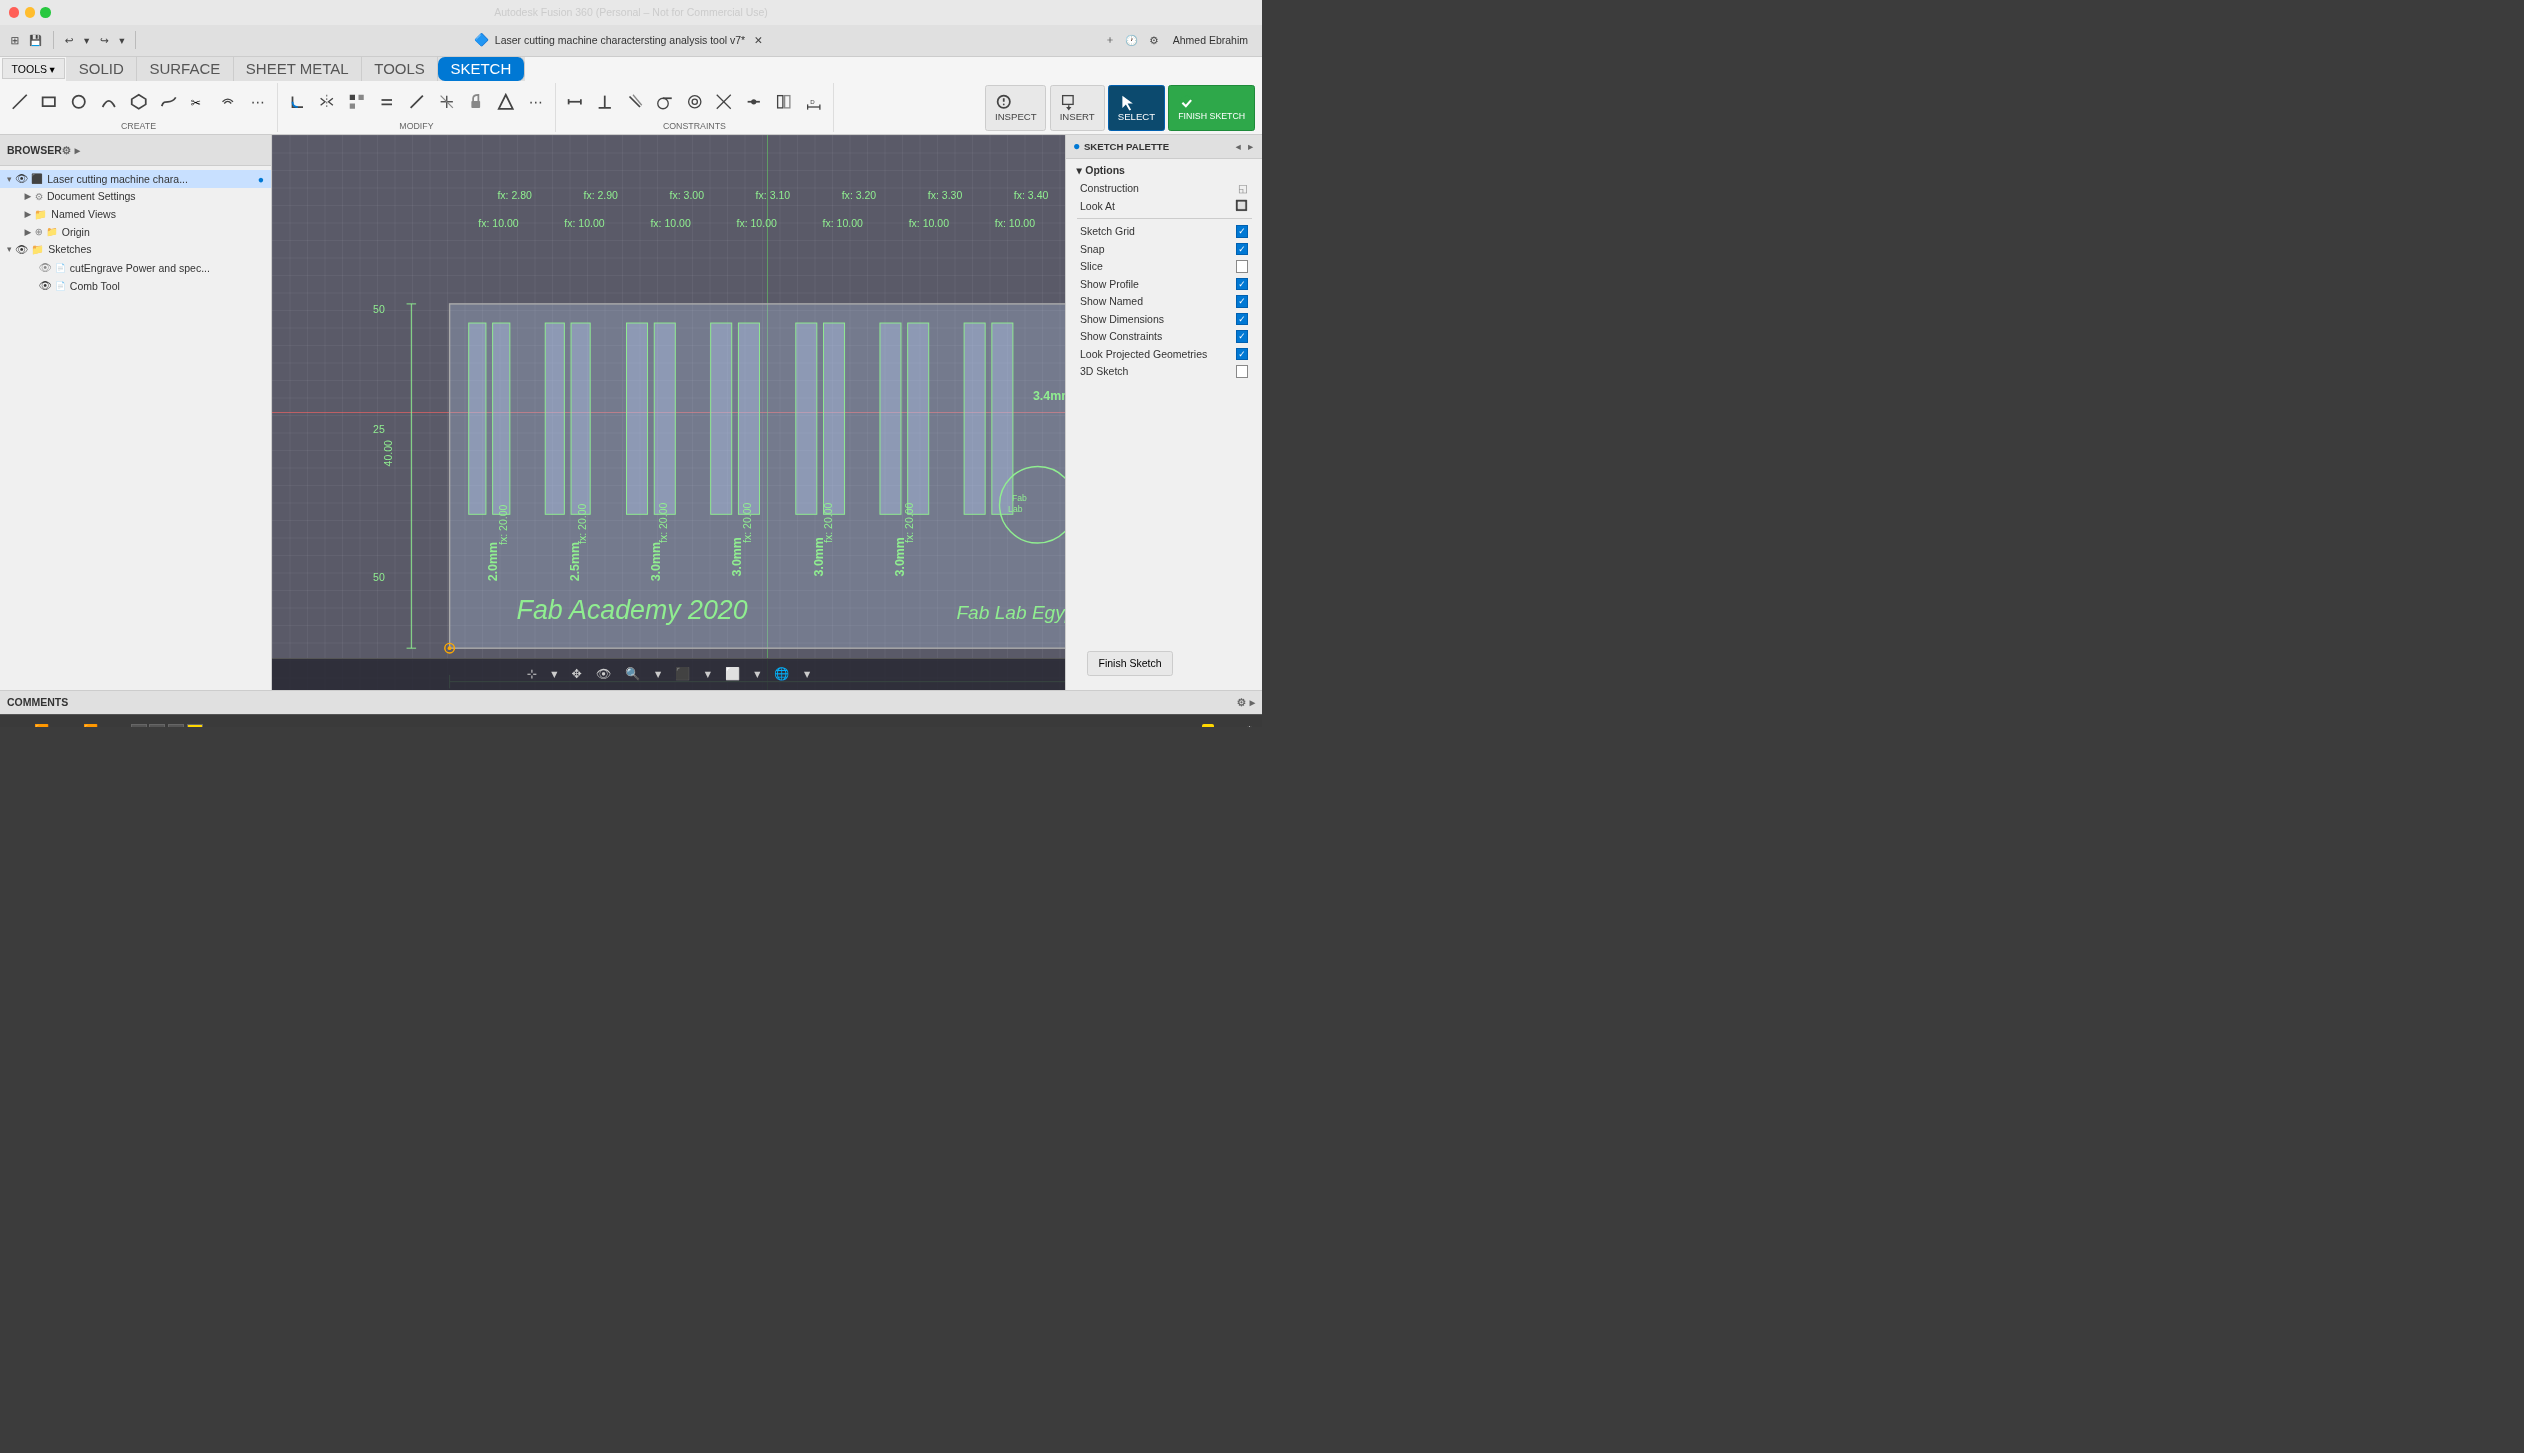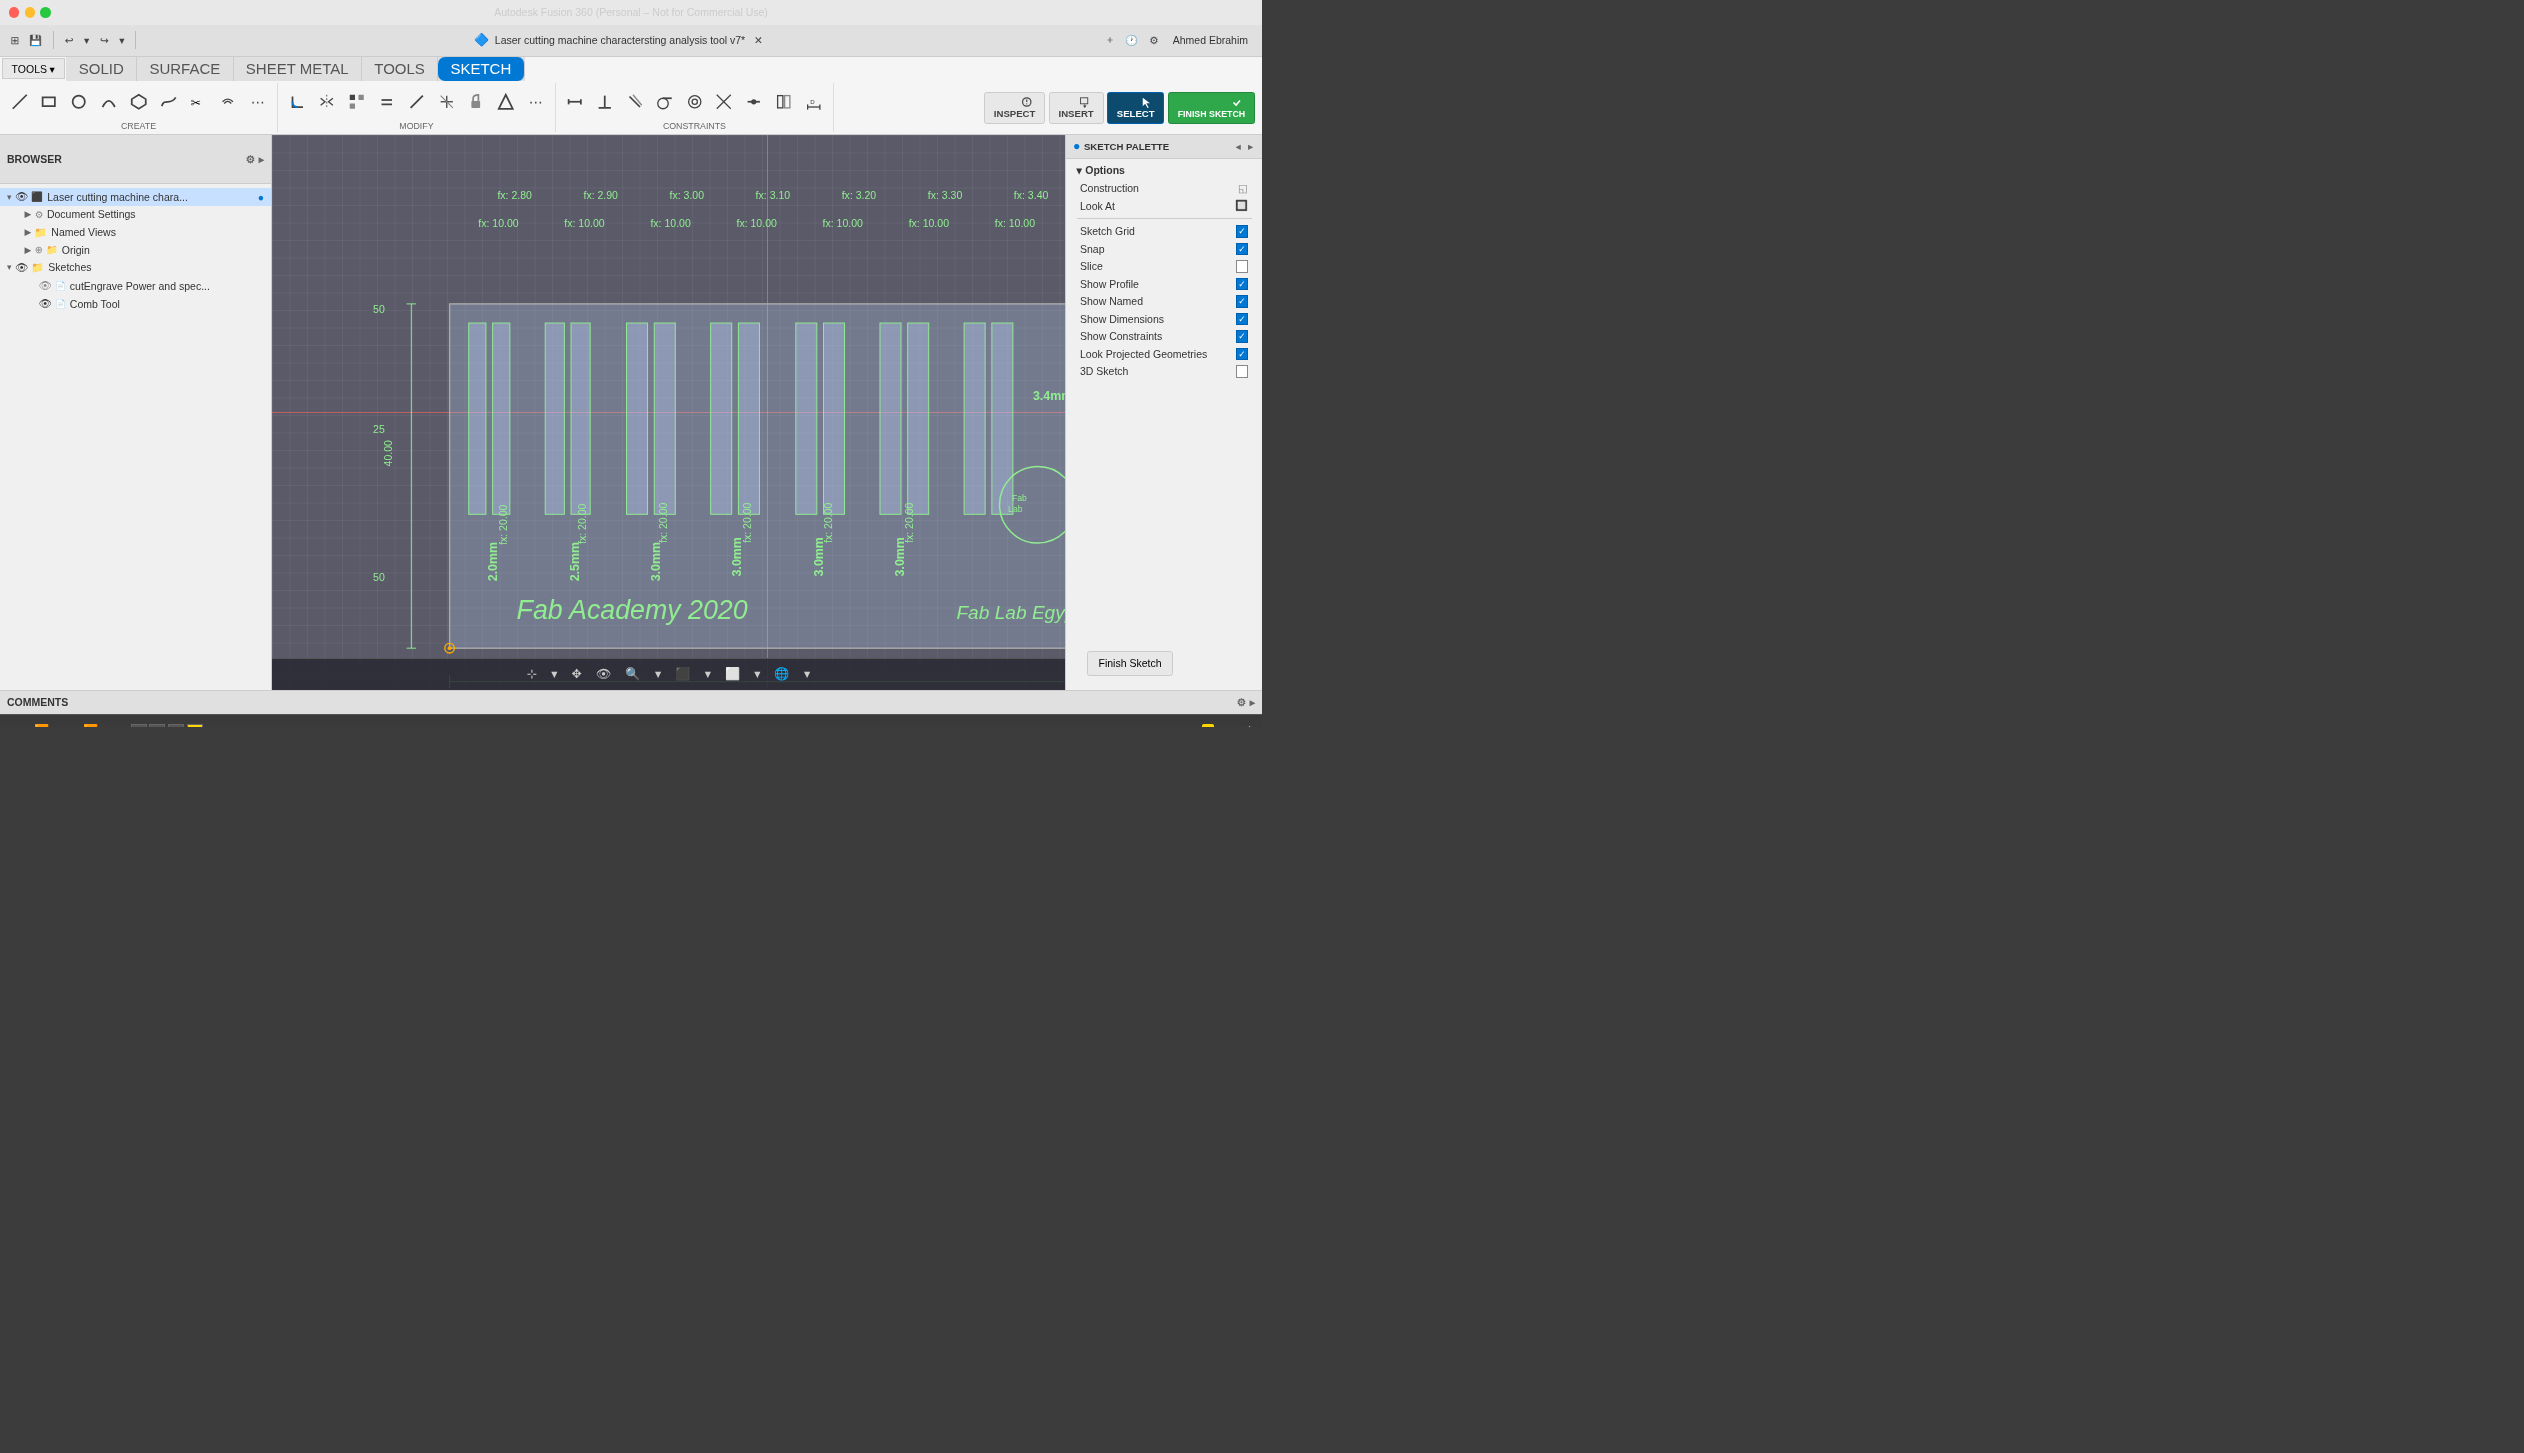--- a/index.html
+++ b/index.html
@@ -27,32 +27,32 @@
 
     #ribbon-content { display: flex; align-items: stretch; padding: 1.8px 0; min-height: 53px; }
     .ribbon-group { display: flex; flex-direction: column; align-items: center; border-right: 0.9px solid #ddd; padding: 1.8px 5.3px; }
     .ribbon-group-items { display: flex; gap: 1.8px; flex: 1; align-items: center; }
     .ribbon-group-label { font-size: 8.8px; color: #666; margin-top: 1.8px; text-align: center; }
     .ricon { width: 28px; height: 28px; display: flex; align-items: center; justify-content: center; cursor: pointer; border-radius: 2.6px; font-size: 14px; color: #444; }
     .ricon svg { width: 17.5px; height: 17.5px; }
 
     
     .ribbon-right { display: flex; align-items: center; margin-left: auto; gap: 3.5px; padding-right: 7px; }
-    .ribbon-big-btn { display: flex; flex-direction: column; align-items: flex-end; justify-content: center; padding: 3.5px 8.8px; font-size: 9.6px; cursor: pointer; border-radius: 2.6px; min-width: 44px; height: 32px; font-weight: bold; }
+    .ribbon-big-btn { display: flex; flex-direction: column; align-items: flex-start; justify-content: center; padding: 3.5px 8.8px; font-size: 9.6px; cursor: pointer; border-radius: 2.6px; min-width: 44px; height: 46px; }
     .ribbon-big-btn.inspect { background: #e8e8e8; border: 0.9px solid #ccc; color: #444; }
     .ribbon-big-btn.insert { background: #e8e8e8; border: 0.9px solid #ccc; color: #444; }
     .ribbon-big-btn.select-btn { background: #0c4a6e; color: #fff; border: 0.9px solid #0060b0; }
     .ribbon-big-btn.finish { background: #2ea84a; color: #fff; border: 0.9px solid #1e8a3a; }
 
     
     #main { display: flex; flex: 1; height: calc(727px - 24.5px - 32px - 26px - 60px - 32px - 26px); }
 
     
     #browser { width: 272px; background: #f0f0f0; border-right: 0.9px solid #ccc; display: flex; flex-direction: column; flex-shrink: 0; }
-    #browser-header { display: flex; align-items: center; justify-content: space-between; padding: 18px 7px; background: #e0e0e0; border-bottom: 0.9px solid #ccc; }
+    #browser-header { display: flex; align-items: center; justify-content: flex-start; padding: 9px 7px; background: #e0e0e0; border-bottom: 0.9px solid #ccc; }
     #browser-header span { font-weight: bold; font-size: 10.5px; color: #333; }
     .browser-item { display: flex; align-items: center; gap: 3.5px; padding: 2.6px 7px; cursor: pointer; font-size: 10.5px; color: #333; }
     .folder-icon { font-size: 10.5px; }
     .item-active { background: #c8e0ff; }
     .item-gear { color: #888; font-size: 9.6px; }
     .collapse-arrow { font-size: 8.8px; color: #666; }
 
     
     #viewport { flex: 1; background: #6b6b7a; position: relative; overflow: hidden; }
     .grid-bg { position: absolute; inset: 0; background-image: 

